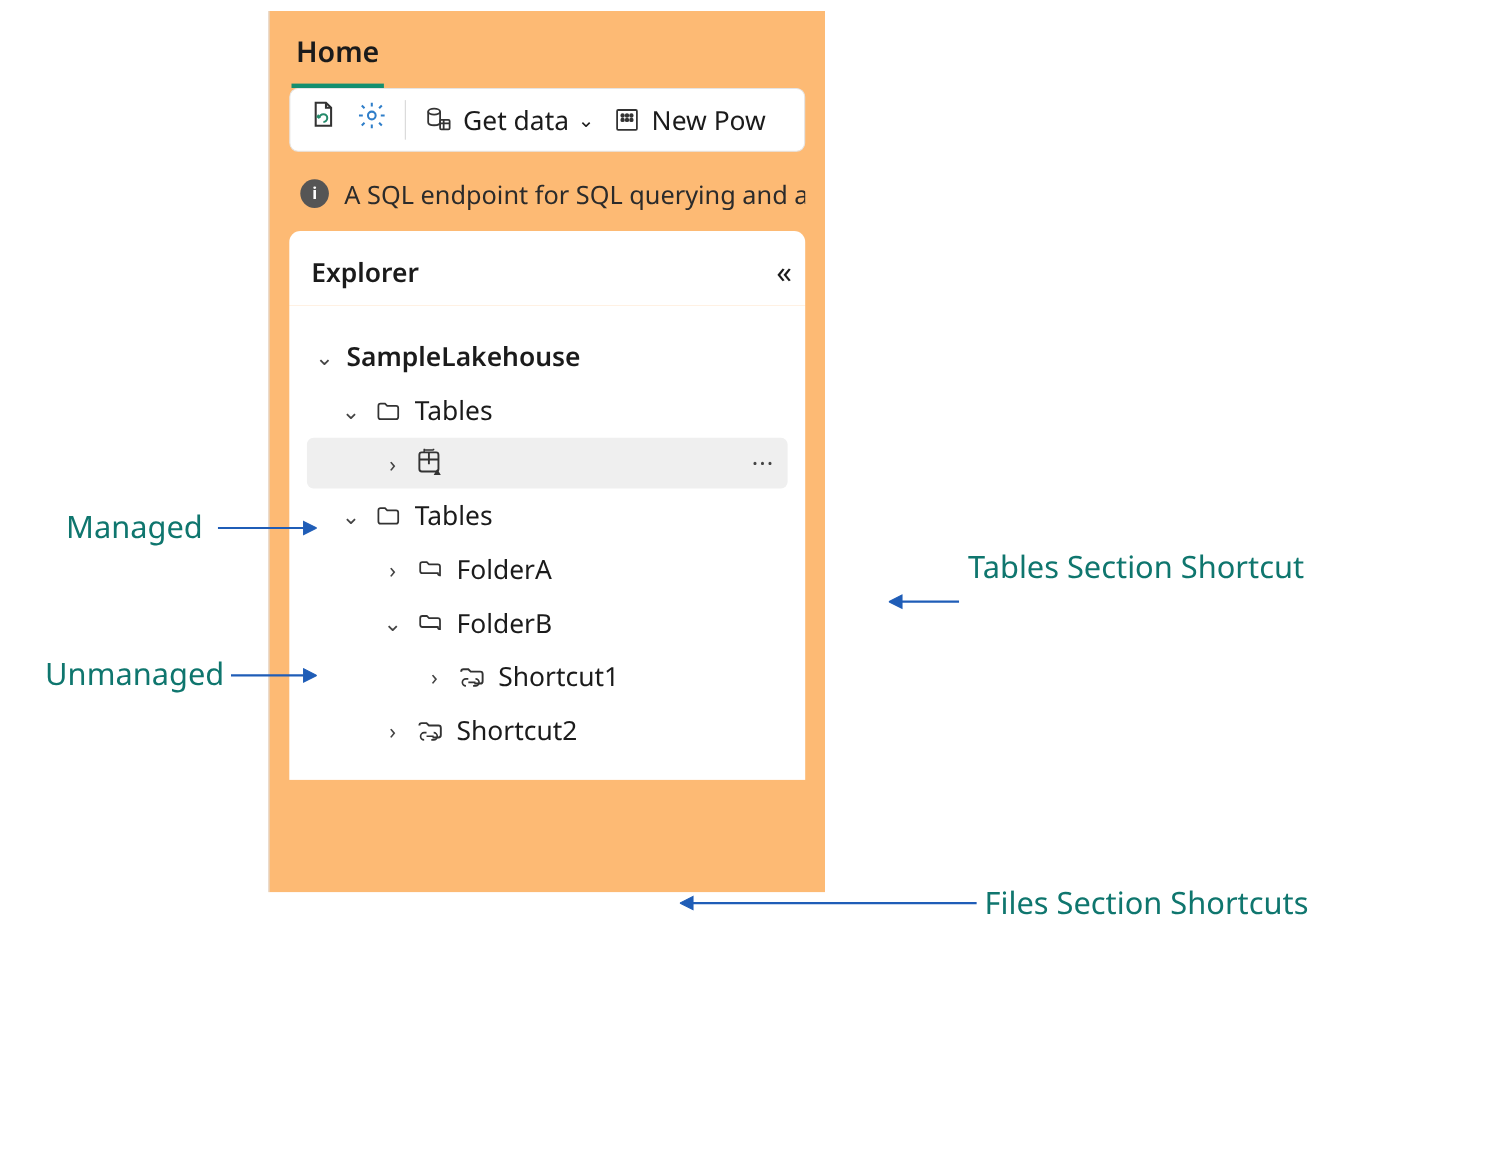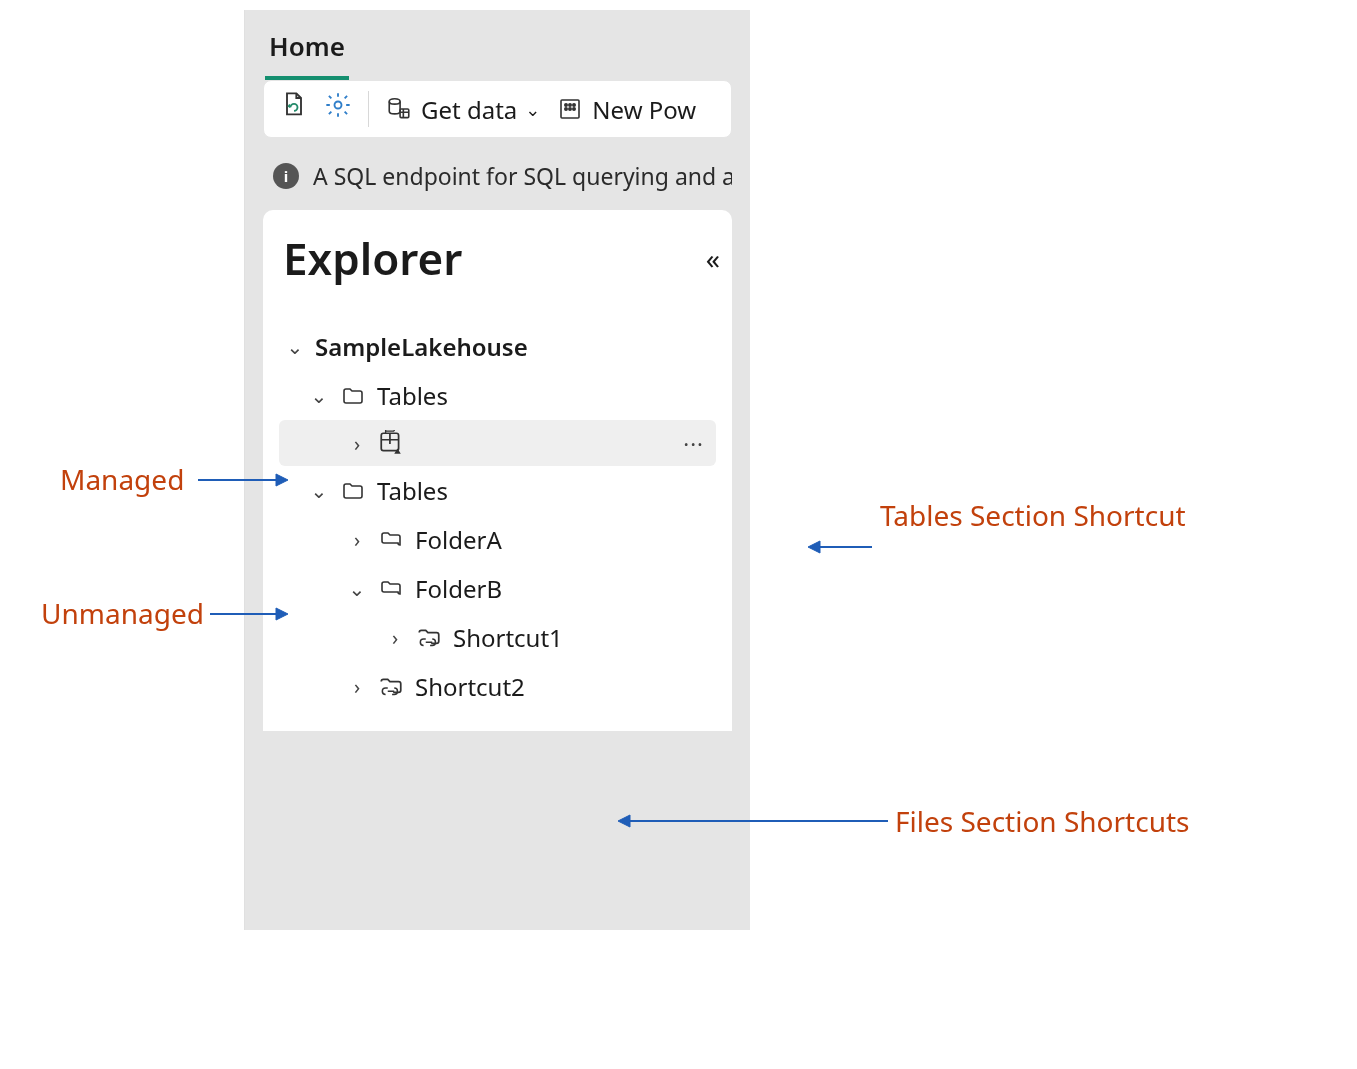--- a/index.html
+++ b/index.html
@@ -6,22 +6,22 @@
   html, body { margin:0; padding:0; }
   body {
     width:1357px; height:1069px;
     font-family:"Segoe UI",system-ui,-apple-system,sans-serif;
     background:#fff; color:#1b1b1b; position:relative;
   }
 
   
   .panel {
     position:absolute; left:244px; top:10px;
-    width:506px; height:920px;
-    background:#e5e5e5; overflow:hidden;
+    width:506px; height:801px;
+    background:#fdba74; overflow:hidden;
     border-left:1px solid #e0e0e0;
   }
 
   
   .tabs { display:flex; padding:8px 20px 0 20px; gap:24px; }
   .tab { font-size:26px; padding:10px 4px 12px 4px; cursor:pointer; }
   .tab.active { font-weight:600; border-bottom:4px solid #148f6f; }
 
   
   .toolbar {
@@ -45,21 +45,21 @@
     align-items:center; justify-content:center; font-size:15px; font-weight:700;
     flex-shrink:0;
   }
 
   
   .explorer-header {
     margin:0 18px; background:#fff; border-radius:10px 10px 0 0;
     padding:18px 20px 12px 20px;
     display:flex; align-items:center; justify-content:space-between;
   }
-  .explorer-header h2 { margin:0; font-size:44px; font-weight:600; }
+  .explorer-header h2 { margin:0; font-size:24px; font-weight:600; }
   .collapse-chevrons { font-size:28px; letter-spacing:-8px; cursor:pointer; }
 
   
   .tree {
     margin:0 18px; background:#fff; padding:22px 16px 20px 16px;
     font-size:24px;
   }
   .row {
     display:flex; align-items:center; gap:10px;
     padding:8px 6px; border-radius:6px; cursor:pointer;
@@ -69,21 +69,21 @@
   .row .chev { width:20px; display:flex; justify-content:center; font-size:20px; color:#444; }
   .row .ticon { width:28px; display:flex; justify-content:center; }
   .row .label { flex:0 0 auto; }
   .row .more { margin-left:auto; font-size:22px; color:#444; padding-right:6px; letter-spacing:1px; }
   .indent-1 { padding-left:30px; }
   .indent-2 { padding-left:68px; }
   .indent-3 { padding-left:106px; }
   .bold { font-weight:600;text-align:center; }
 
   
-  .callout { position:absolute; font-size:28px; color:#c2410c; }
+  .callout { position:absolute; font-size:28px; color:#0f766e; }
   .arrow { position:absolute; stroke:#1f5db7; fill:#1f5db7; }
 </style>
 </head>
 <body>
 
 <div class="panel">
 
   <div class="tabs">
     <div class="tab active">Home</div>
   </div>

